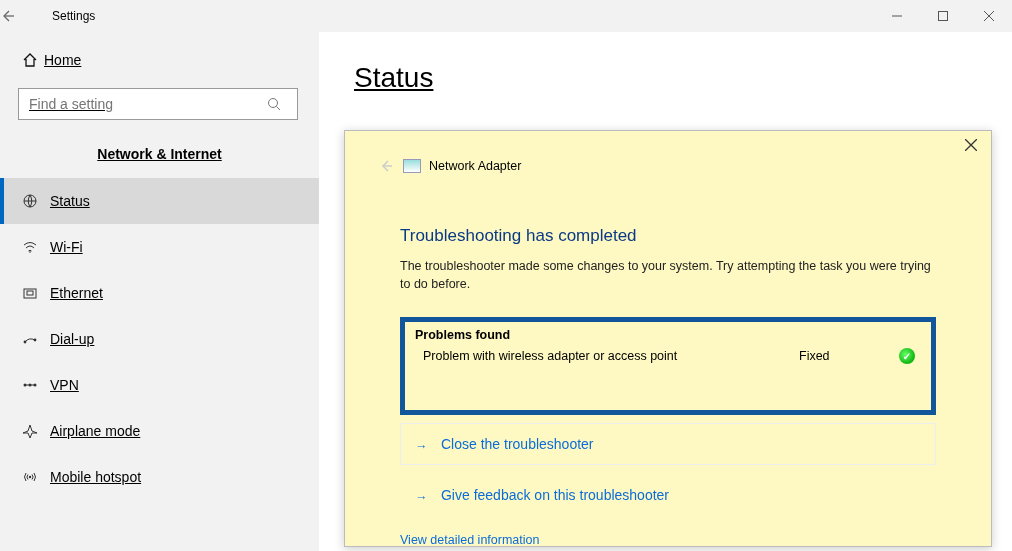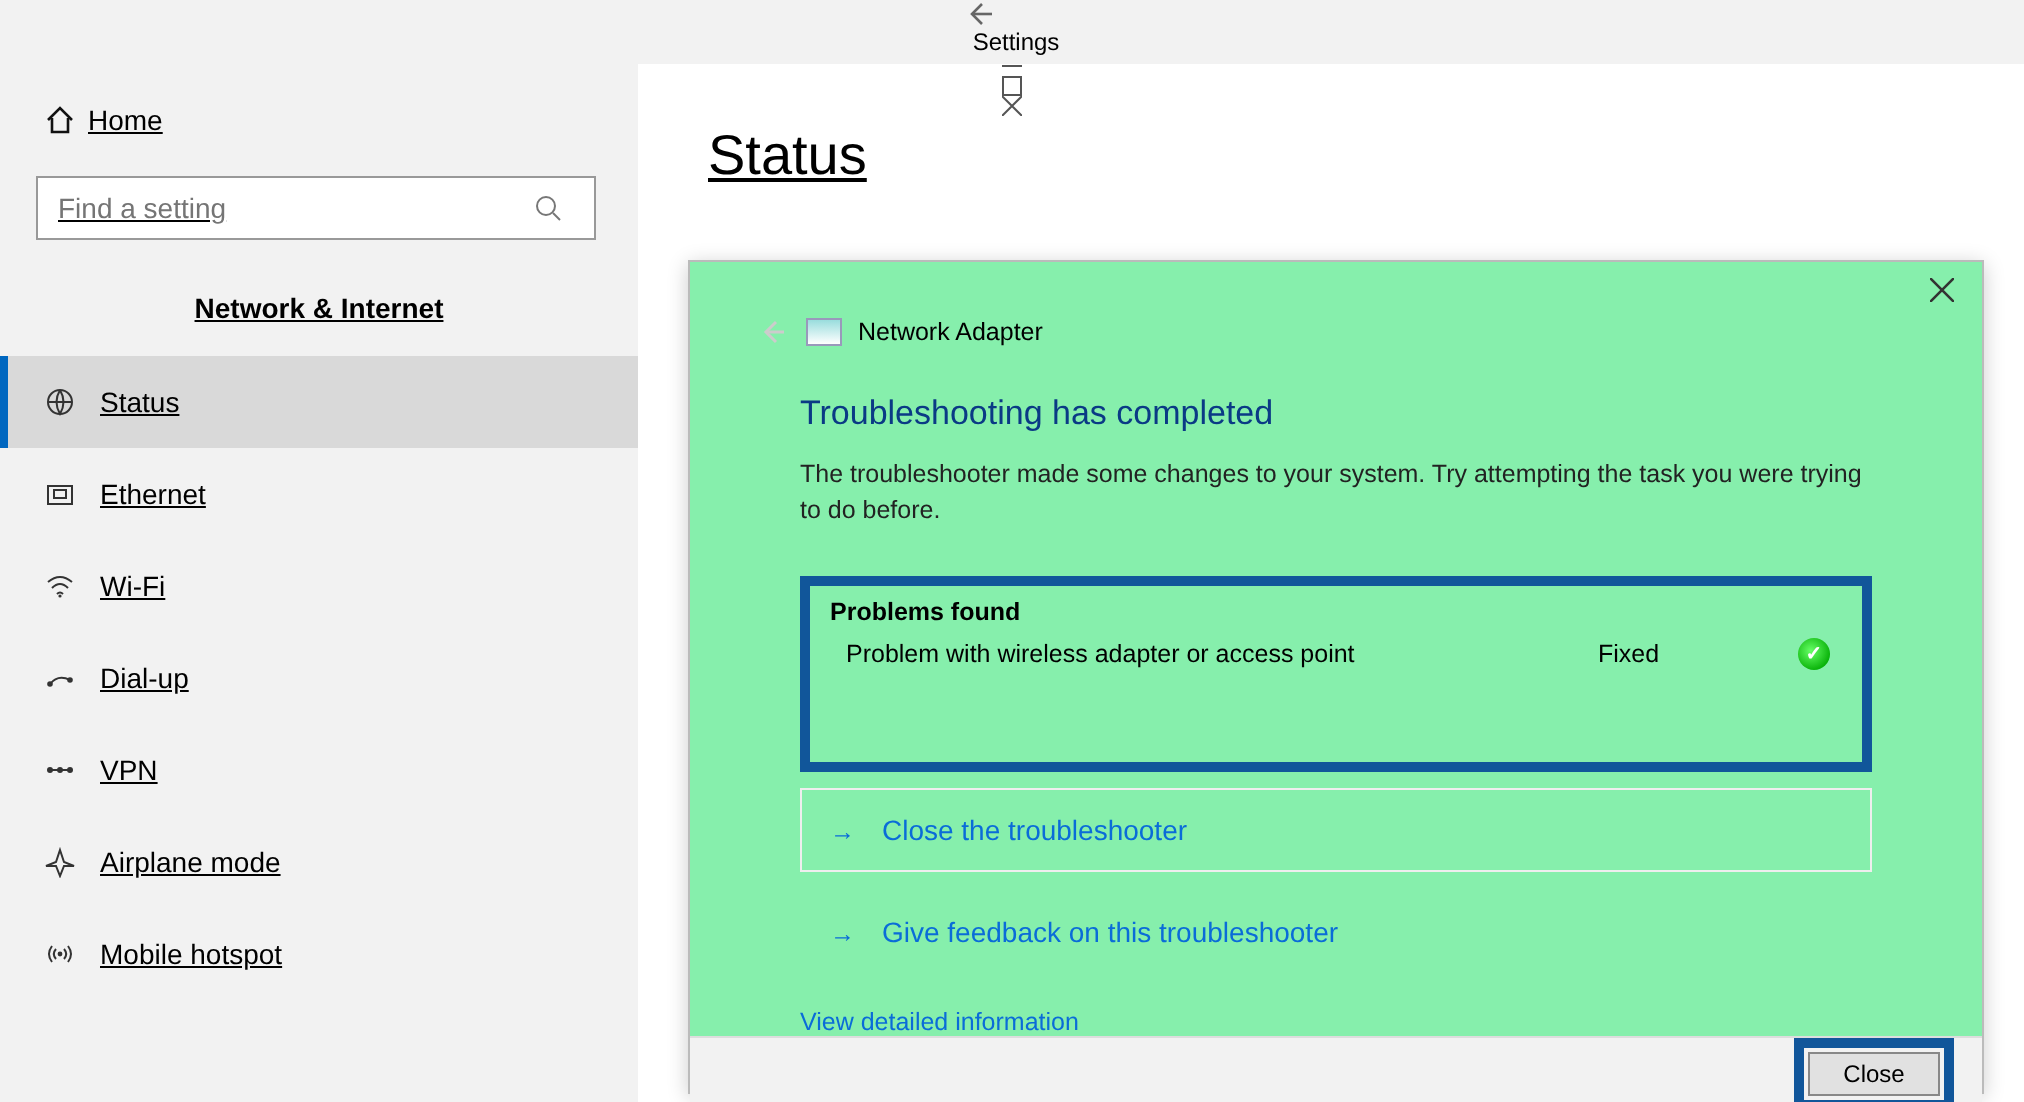--- a/index.html
+++ b/index.html
@@ -1,19 +1,19 @@
 <!DOCTYPE html>
 <html><head>
   <meta charset="utf-8">
   <style>
     * { margin:0; padding:0; box-sizing:border-box; font-family:"Segoe UI", Arial, sans-serif; }
     body { width:1012px; height:551px; background:#fff; overflow:hidden; }
 
     
-    .titlebar { display:flex; align-items:center; height:32px; background:#f2f2f2; font-size:12px; color:#000;flex-direction:column; }
+    .titlebar { display:flex; align-items:center; height:32px; background:#f2f2f2; font-size:12px; color:#000; }
     .titlebar .back { width:48px; text-align:center; font-size:13px; color:#555; }
     .titlebar .ttl { flex:1; padding-left:4px; }
     .titlebar .sysbtn { width:46px; height:32px; display:flex; align-items:center; justify-content:center; color:#555; }
 
     .main { display:flex; height:calc(100% - 32px);text-decoration:underline; }
 
     
     .leftpane { width:320px; height:100%; background:#f2f2f2; border-right:1px solid #fff; padding-top:10px; }
     .home-row { display:flex; align-items:center; padding:10px 22px; font-size:14px; }
     .home-row .ic { width:22px; }
@@ -24,21 +24,21 @@
     .cat-header { padding:8px 22px 16px 22px; font-size:14px; font-weight:600;text-align:center; }
     .navitem { display:flex; align-items:center; padding:0 22px; height:46px; font-size:14px; }
     .navitem.selected { background:#d9d9d9; border-left:4px solid #0067C0; padding-left:18px; }
     .navitem .ic { width:28px; font-size:15px; color:#333; }
 
     
     .content { flex:1; position:relative; padding:30px 34px; }
     .page-title { font-size:28px; font-weight:400; }
 
     
-    .dialog { position:absolute; left:24px; right:20px; top:98px; bottom:4px; background:#86efac; border:1px solid #bbb; box-shadow:0 2px 10px rgba(0,0,0,0.2); display:flex; flex-direction:column; }
+    .dialog { position:absolute; left:24px; right:20px; top:98px; bottom:4px; background:#fef9c3; border:1px solid #bbb; box-shadow:0 2px 10px rgba(0,0,0,0.2); display:flex; flex-direction:column;gap:29px; }
     .dlg-close { position:absolute; top:8px; right:14px; font-size:16px; color:#333; }
     .dlg-header { display:flex; align-items:center; padding:28px 34px 0 34px; font-size:12.5px; }
     .dlg-header .arrow { width:24px; color:#bbb; font-size:14px; }
     .dlg-header .dicon { width:18px; height:14px; margin-right:8px; background:linear-gradient(#9dd,#fff); border:1px solid #99b; }
     .dlg-body { padding:10px 55px 0 55px; flex:1; font-size: 12.5px; }
     .ts-title { font-size:17px; color:#0a3a85; margin-top:14px; margin-bottom:12px; }
     .ts-desc { color:#222; line-height:1.4; margin-bottom:24px; }
 
     .probbox { border:5px solid #11569a; padding:6px 10px 46px 10px; margin-bottom:8px; }
     .probhead { font-weight:bold; margin-bottom:6px; }
@@ -117,34 +117,34 @@
             <circle cx="8" cy="8" r="6" stroke="#333" fill="none"></circle>
             <line x1="2" y1="8" x2="14" y2="8" stroke="#333"></line>
             <path d="M8 2 Q4.5 8 8 14 Q11.5 8 8 2" stroke="#333" fill="none"></path>
           </svg>
         </span>
       <span>Status</span>
     </div>
     <div class="navitem">
       <span class="ic">
           <svg width="16" height="16" viewBox="0 0 16 16">
+            <path d="M2 6 Q8 1 14 6 M4 9 Q8 5 12 9 M6.5 12 Q8 10.5 9.5 12" stroke="#333" fill="none"></path>
+            <circle cx="8" cy="13" r="0.8" fill="#333"></circle>
+          </svg>
+        </span>
+      <span>Wi-Fi</span>
+    </div>
+    <div class="navitem">
+      <span class="ic">
+          <svg width="16" height="16" viewBox="0 0 16 16">
             <rect x="2" y="4" width="12" height="9" stroke="#333" fill="none"></rect>
             <rect x="5" y="6" width="6" height="4" stroke="#333" fill="none"></rect>
           </svg>
         </span>
       <span>Ethernet</span>
-    </div>
-    <div class="navitem">
-      <span class="ic">
-          <svg width="16" height="16" viewBox="0 0 16 16">
-            <path d="M2 6 Q8 1 14 6 M4 9 Q8 5 12 9 M6.5 12 Q8 10.5 9.5 12" stroke="#333" fill="none"></path>
-            <circle cx="8" cy="13" r="0.8" fill="#333"></circle>
-          </svg>
-        </span>
-      <span>Wi-Fi</span>
     </div>
     <div class="navitem">
       <span class="ic">
           <svg width="16" height="16" viewBox="0 0 16 16">
             <path d="M3 11 Q7 6 13 9" stroke="#333" fill="none"></path>
             <circle cx="3" cy="11" r="1.4" fill="#333"></circle>
             <circle cx="13" cy="9" r="1.4" fill="#333"></circle>
           </svg>
         </span>
       <span>Dial-up</span>

